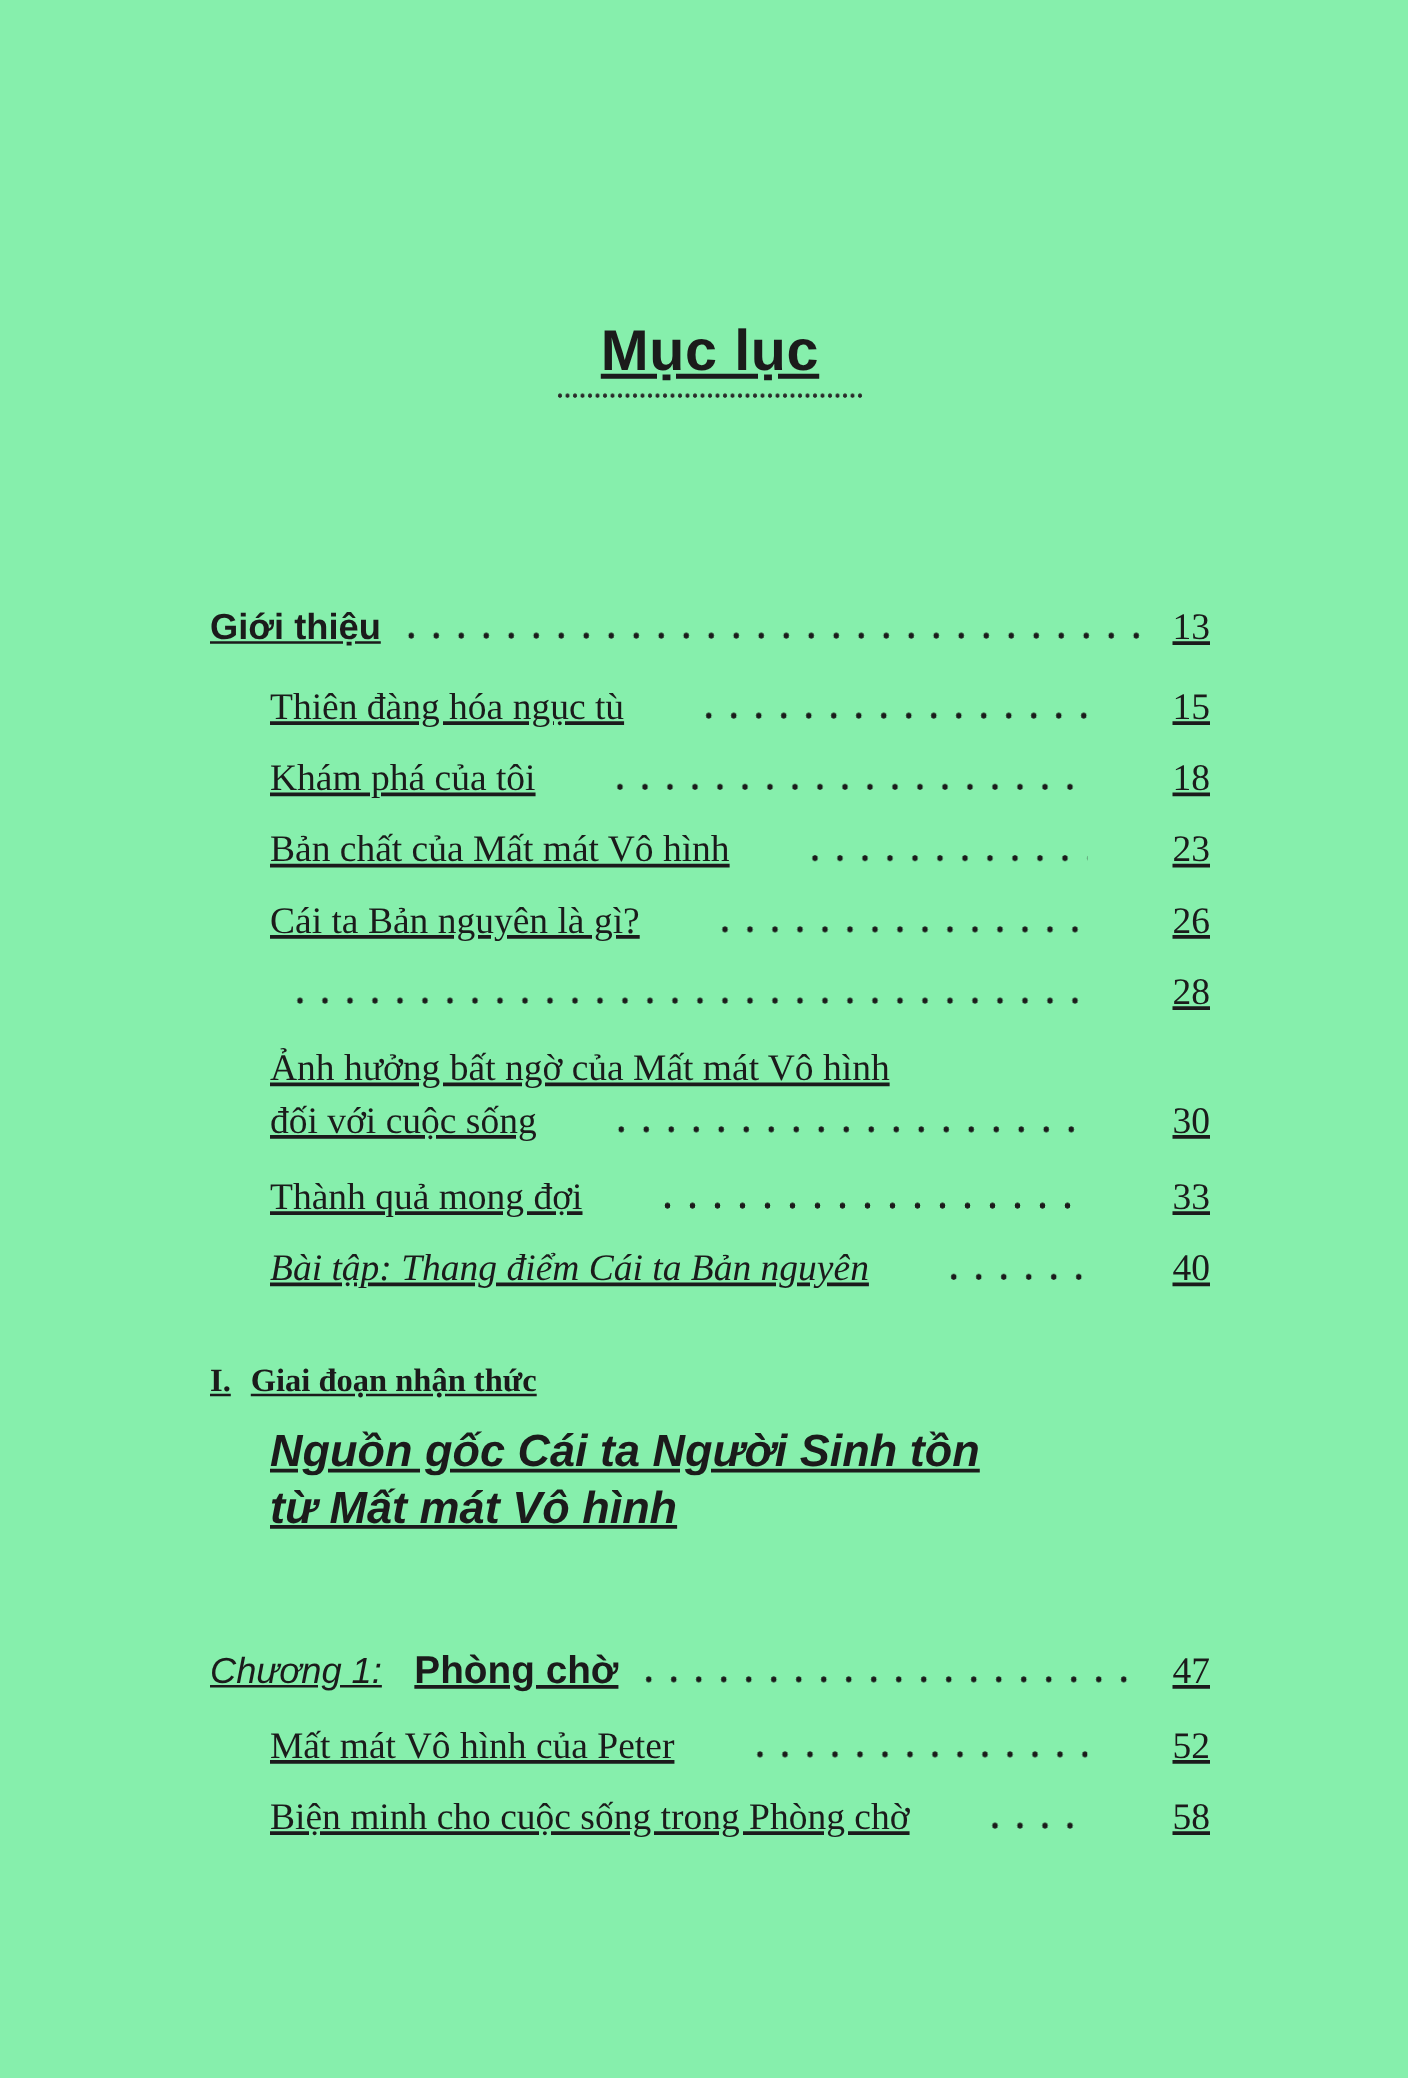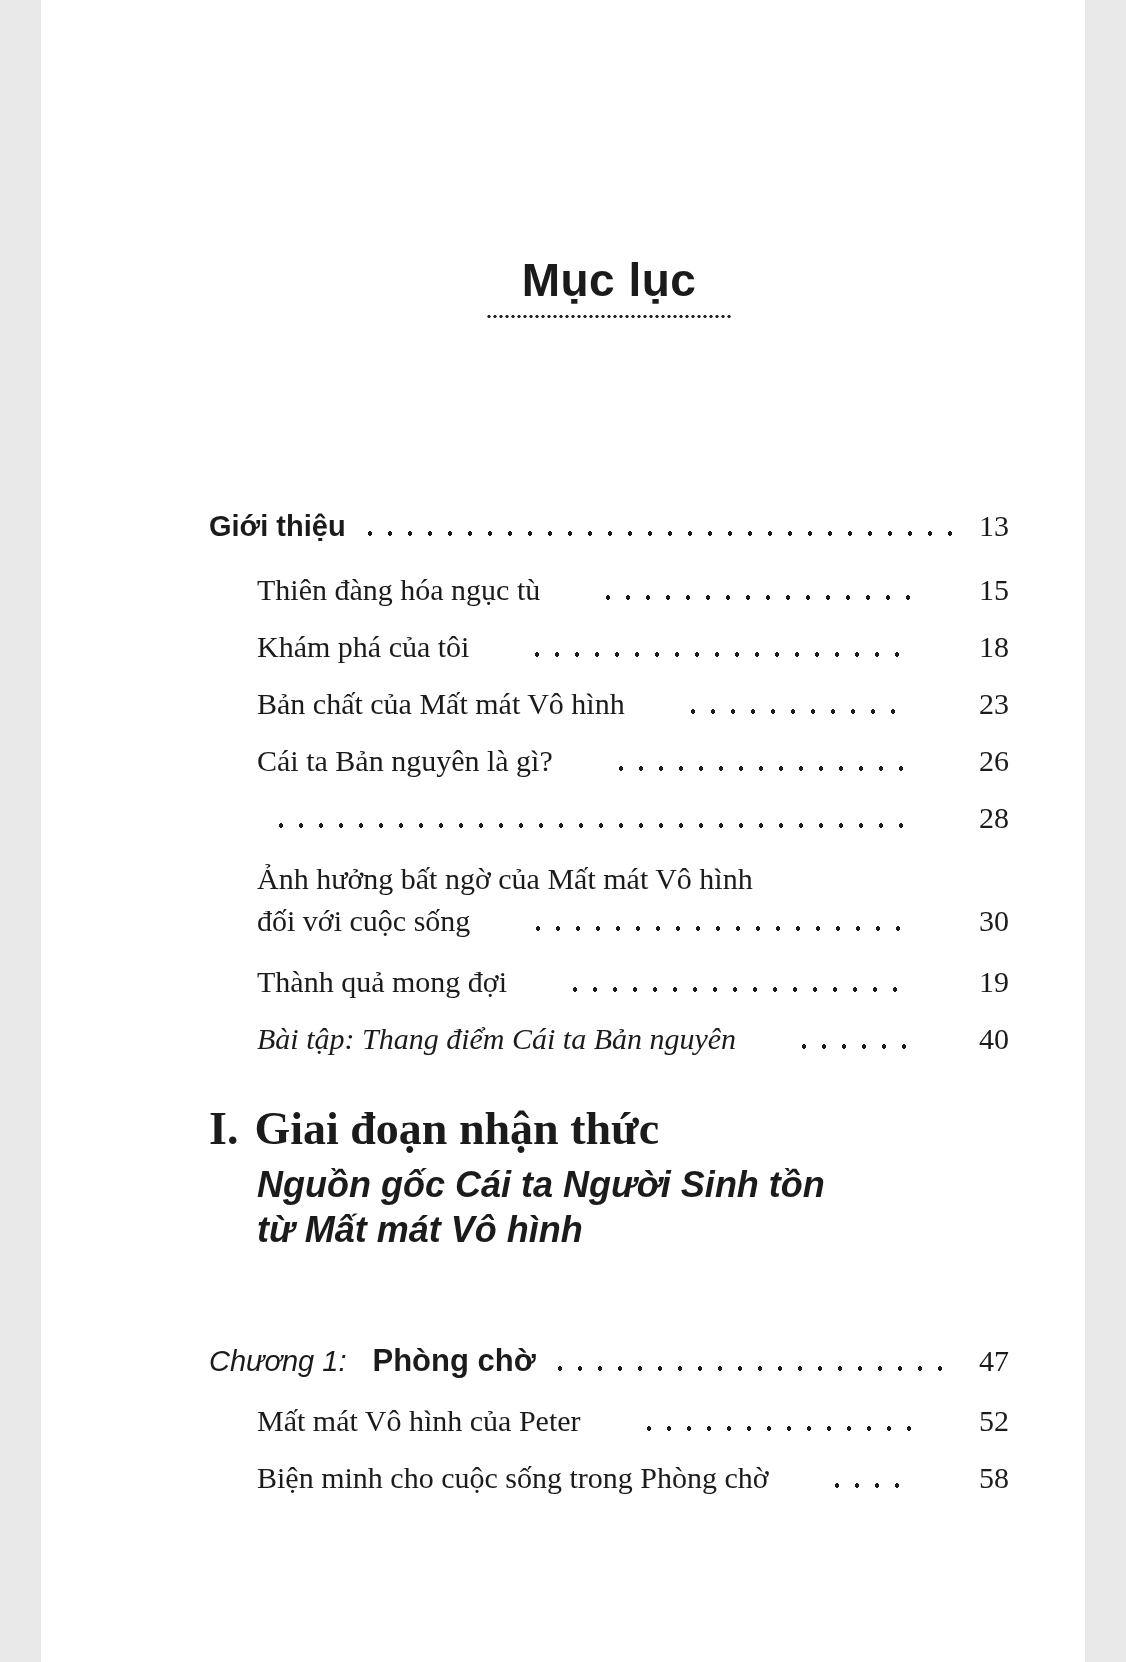--- a/index.html
+++ b/index.html
@@ -1,23 +1,24 @@
 <!DOCTYPE html>
 <html><head>
 <meta charset="utf-8">
 <style>
   html,body{margin:0;padding:0;background:#e9e9e9;}
   .page{
     position:relative;
-    width:1044px;height:1662px;
-    background:#ffffff;
+    width:1126px;height:1662px;
+    background:#86efac;
     color:#1b1b1b;
     font-family:"Liberation Serif","DejaVu Serif",serif;
     overflow:hidden;
     margin:0 auto;
+    text-decoration:underline;
   }
   .content{margin-left:168px;width:800px;padding-top:254px;}
 
   
   .title{
     font-family:"Liberation Sans","DejaVu Sans",sans-serif;
     font-weight:700;
     font-size:46px;line-height:52px;
     text-align:center;
     letter-spacing:0.5px;
@@ -36,42 +37,42 @@
   .row{
     display:flex;align-items:baseline;
     line-height:34px;
     margin-bottom:23px;
   }
   .row.gap-lg{margin-bottom:30px;}
   .indent{padding-left:48px;gap:44px;}
   .lbl{white-space:nowrap;}
   .sans-strong{
     font-family:"Liberation Sans","DejaVu Sans",sans-serif;
-    font-weight:700;font-size:29px;margin-top:24px;
+    font-weight:700;font-size:29px;
   }
   .italic{font-style:italic;}
   .leader{
     flex:1 1 auto;min-width:26px;height:5px;
     margin:0 10px 0 14px;
     background-image:radial-gradient(circle,#1b1b1b 2.1px,transparent 2.5px);
     background-size:20px 5px;
     background-repeat:repeat-x;
     background-position:left bottom;
   }
   .pagenum{min-width:44px;text-align:right;white-space:nowrap;}
 
   
   .row-multi{margin-bottom:23px;}
   .row-multi .line{line-height:42px;}
   .row-multi .row{line-height:42px;margin-bottom:0;}
 
   
   .part-heading{
     margin-top:50px;
-    font-weight:700;font-size:46px;line-height:46px;
+    font-weight:700;font-size:26px;line-height:46px;
   }
   .part-num{margin-right:16px;}
   .part-subtitle{
     margin-top:10px;
     font-family:"Liberation Sans","DejaVu Sans",sans-serif;
     font-weight:700;font-style:italic;
     font-size:36px;line-height:45px;
   }
 
   
@@ -140,21 +141,21 @@
         <div class="row indent">
           <span class="lbl">đối với cuộc sống</span>
           <span class="leader"></span>
           <span class="pagenum">30</span>
         </div>
       </div>
 
       <div class="row indent">
         <span class="lbl">Thành quả mong đợi</span>
         <span class="leader"></span>
-        <span class="pagenum">19</span>
+        <span class="pagenum">33</span>
       </div>
 
 
       <div class="row indent">
         <span class="lbl italic">Bài tập: Thang điểm Cái ta Bản nguyên</span>
         <span class="leader"></span>
         <span class="pagenum">40</span>
       </div>
 
       <div class="part-heading">

